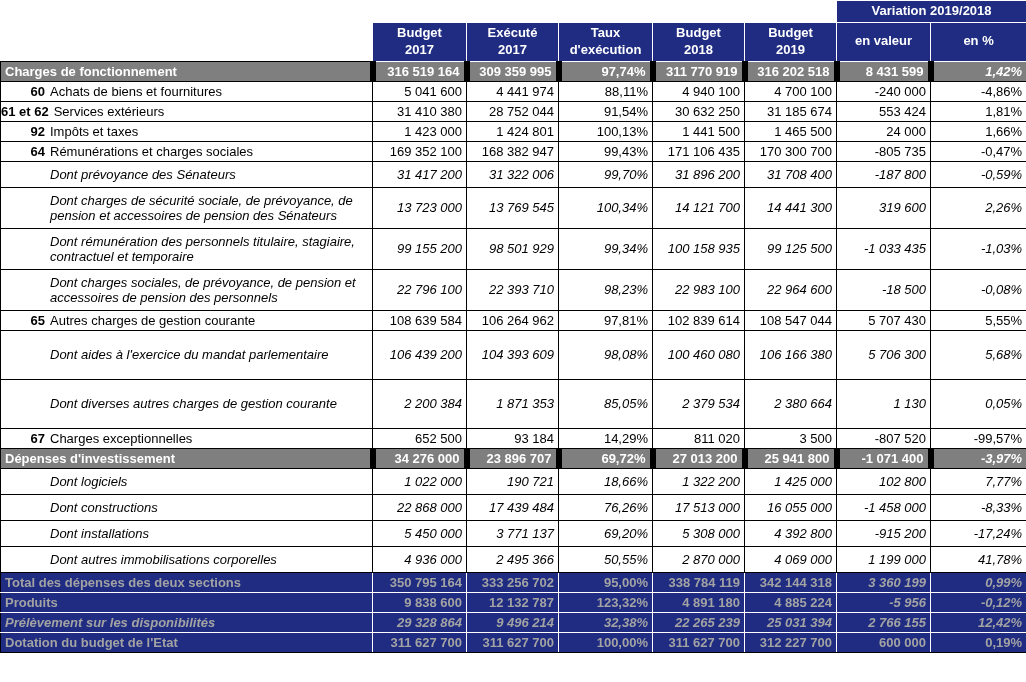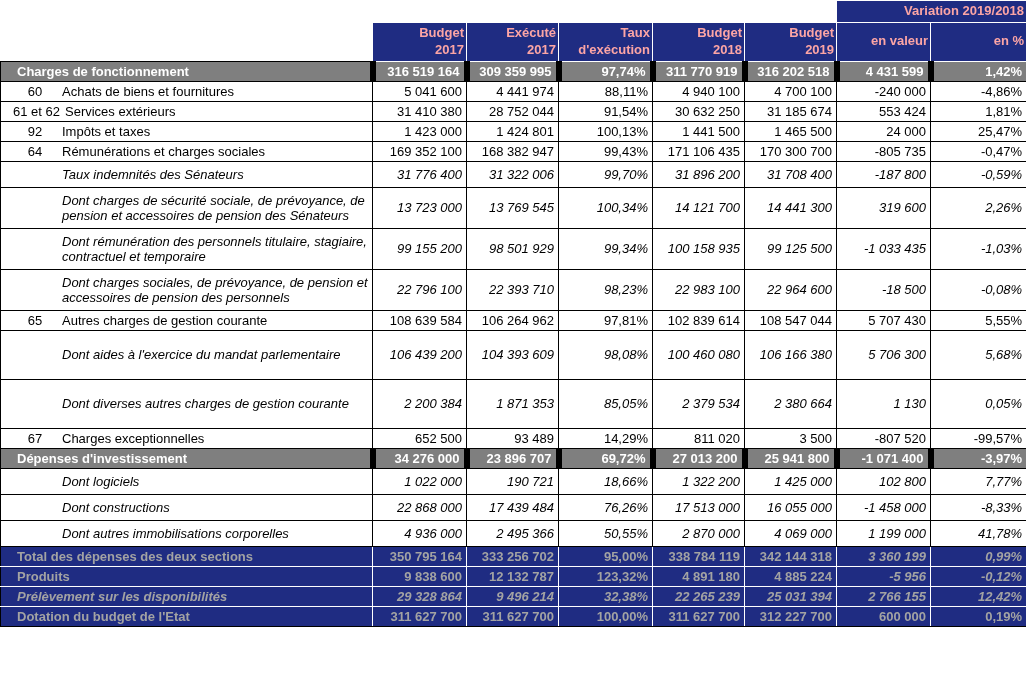--- a/index.html
+++ b/index.html
@@ -21,57 +21,57 @@
   col.c-tx  { width:94px; }
   col.c-b18 { width:92px; }
   col.c-b19 { width:92px; }
   col.c-ev  { width:94px; }
   col.c-ep  { width:96px; }
 
   thead th { font-weight:bold; }
   th.blank { background:#ffffff; border:none; }
   th.navy {
     background:var(--navy);
-    color:#fca5a5;
+    color:#ffffff;
     border:1px solid #ffffff;
-    text-align:right;
+    text-align:center;
     vertical-align:middle;
     white-space:pre-line;
     line-height:1.3;
     padding:2px;
   }
   tr.hdr-top { height:22px; }
   tr.hdr-main { height:38px; }
 
   tbody td {
     border:1px solid var(--grid);
     vertical-align:middle;
     line-height:15px;
   }
   td.num { text-align:right; padding:2px 4px; white-space:nowrap; }
-  td.label-cell { padding:2px 4px 2px 12px; }
+  td.label-cell { padding:2px 4px 2px 0; }
   .lc { display:flex; align-items:flex-start; }
-  .code { flex:0 0 auto; min-width:44px; text-align:center; padding-right:5px; white-space:nowrap; }
+  .code { flex:0 0 auto; min-width:44px; text-align:right; padding-right:5px; white-space:nowrap;font-weight:bold; }
   .lbl { flex:1 1 auto; }
 
   tr.row-sub td { padding-top:5px; padding-bottom:5px; }
   tr.row-sub .lbl, tr.row-sub td.num, tr.row-sub .code { font-style:italic; }
   tr.row-tall td { height:38px; }
 
   tr.row-section td {
     background:var(--gray);
     color:#ffffff;
     font-weight:bold;
     border-left:6px solid #000000;
     border-right:1px solid #ffffff;
     border-top:1px solid var(--grid);
     border-bottom:1px solid var(--grid);
   }
   tr.row-section td:first-child { border-left:1px solid var(--grid); }
-  tr.row-section td:last-child { border-right:1px solid var(--grid); }
+  tr.row-section td:last-child { border-right:1px solid var(--grid);font-style:italic; }
   tr.row-section .lc { padding-left:4px; }
 
   tr.row-total td {
     background:var(--navy);
     color:#a3a3a3;
     font-weight:bold;
     border:1px solid #ffffff;
   }
   tr.row-total td:first-child { border-left-color:var(--grid); }
   tr.row-total td:last-child { border-right-color:var(--grid); }
@@ -122,21 +122,21 @@
           <td class="label-cell">
             <div class="lc">
               <span class="lbl">Charges de fonctionnement</span>
             </div>
           </td>
           <td class="num">316 519 164</td>
           <td class="num">309 359 995</td>
           <td class="num">97,74%</td>
           <td class="num">311 770 919</td>
           <td class="num">316 202 518</td>
-          <td class="num">4 431 599</td>
+          <td class="num">8 431 599</td>
           <td class="num">1,42%</td>
         </tr>
         <tr class="row row-item">
           <td class="label-cell">
             <div class="lc">
               <span class="code">60</span>
               <span class="lbl">Achats de biens et fournitures</span>
             </div>
           </td>
           <td class="num">5 041 600</td>
@@ -168,45 +168,45 @@
               <span class="code">92</span>
               <span class="lbl">Impôts et taxes</span>
             </div>
           </td>
           <td class="num">1 423 000</td>
           <td class="num">1 424 801</td>
           <td class="num">100,13%</td>
           <td class="num">1 441 500</td>
           <td class="num">1 465 500</td>
           <td class="num">24 000</td>
-          <td class="num">25,47%</td>
+          <td class="num">1,66%</td>
         </tr>
         <tr class="row row-item">
           <td class="label-cell">
             <div class="lc">
               <span class="code">64</span>
               <span class="lbl">Rémunérations et charges sociales</span>
             </div>
           </td>
           <td class="num">169 352 100</td>
           <td class="num">168 382 947</td>
           <td class="num">99,43%</td>
           <td class="num">171 106 435</td>
           <td class="num">170 300 700</td>
           <td class="num">-805 735</td>
           <td class="num">-0,47%</td>
         </tr>
         <tr class="row row-sub">
           <td class="label-cell">
             <div class="lc">
               <span class="code"></span>
-              <span class="lbl">Taux indemnités des Sénateurs</span>
-            </div>
-          </td>
-          <td class="num">31 776 400</td>
+              <span class="lbl">Dont prévoyance des Sénateurs</span>
+            </div>
+          </td>
+          <td class="num">31 417 200</td>
           <td class="num">31 322 006</td>
           <td class="num">99,70%</td>
           <td class="num">31 896 200</td>
           <td class="num">31 708 400</td>
           <td class="num">-187 800</td>
           <td class="num">-0,59%</td>
         </tr>
         <tr class="row row-sub">
           <td class="label-cell">
             <div class="lc">
@@ -298,21 +298,21 @@
           <td class="num">0,05%</td>
         </tr>
         <tr class="row row-item">
           <td class="label-cell">
             <div class="lc">
               <span class="code">67</span>
               <span class="lbl">Charges exceptionnelles</span>
             </div>
           </td>
           <td class="num">652 500</td>
-          <td class="num">93 489</td>
+          <td class="num">93 184</td>
           <td class="num">14,29%</td>
           <td class="num">811 020</td>
           <td class="num">3 500</td>
           <td class="num">-807 520</td>
           <td class="num">-99,57%</td>
         </tr>
         <tr class="row row-section">
           <td class="label-cell">
             <div class="lc">
               <span class="lbl">Dépenses d'investissement</span>
@@ -353,20 +353,35 @@
           <td class="num">76,26%</td>
           <td class="num">17 513 000</td>
           <td class="num">16 055 000</td>
           <td class="num">-1 458 000</td>
           <td class="num">-8,33%</td>
         </tr>
         <tr class="row row-sub">
           <td class="label-cell">
             <div class="lc">
               <span class="code"></span>
+              <span class="lbl">Dont installations</span>
+            </div>
+          </td>
+          <td class="num">5 450 000</td>
+          <td class="num">3 771 137</td>
+          <td class="num">69,20%</td>
+          <td class="num">5 308 000</td>
+          <td class="num">4 392 800</td>
+          <td class="num">-915 200</td>
+          <td class="num">-17,24%</td>
+        </tr>
+        <tr class="row row-sub">
+          <td class="label-cell">
+            <div class="lc">
+              <span class="code"></span>
               <span class="lbl">Dont autres immobilisations corporelles</span>
             </div>
           </td>
           <td class="num">4 936 000</td>
           <td class="num">2 495 366</td>
           <td class="num">50,55%</td>
           <td class="num">2 870 000</td>
           <td class="num">4 069 000</td>
           <td class="num">1 199 000</td>
           <td class="num">41,78%</td>

